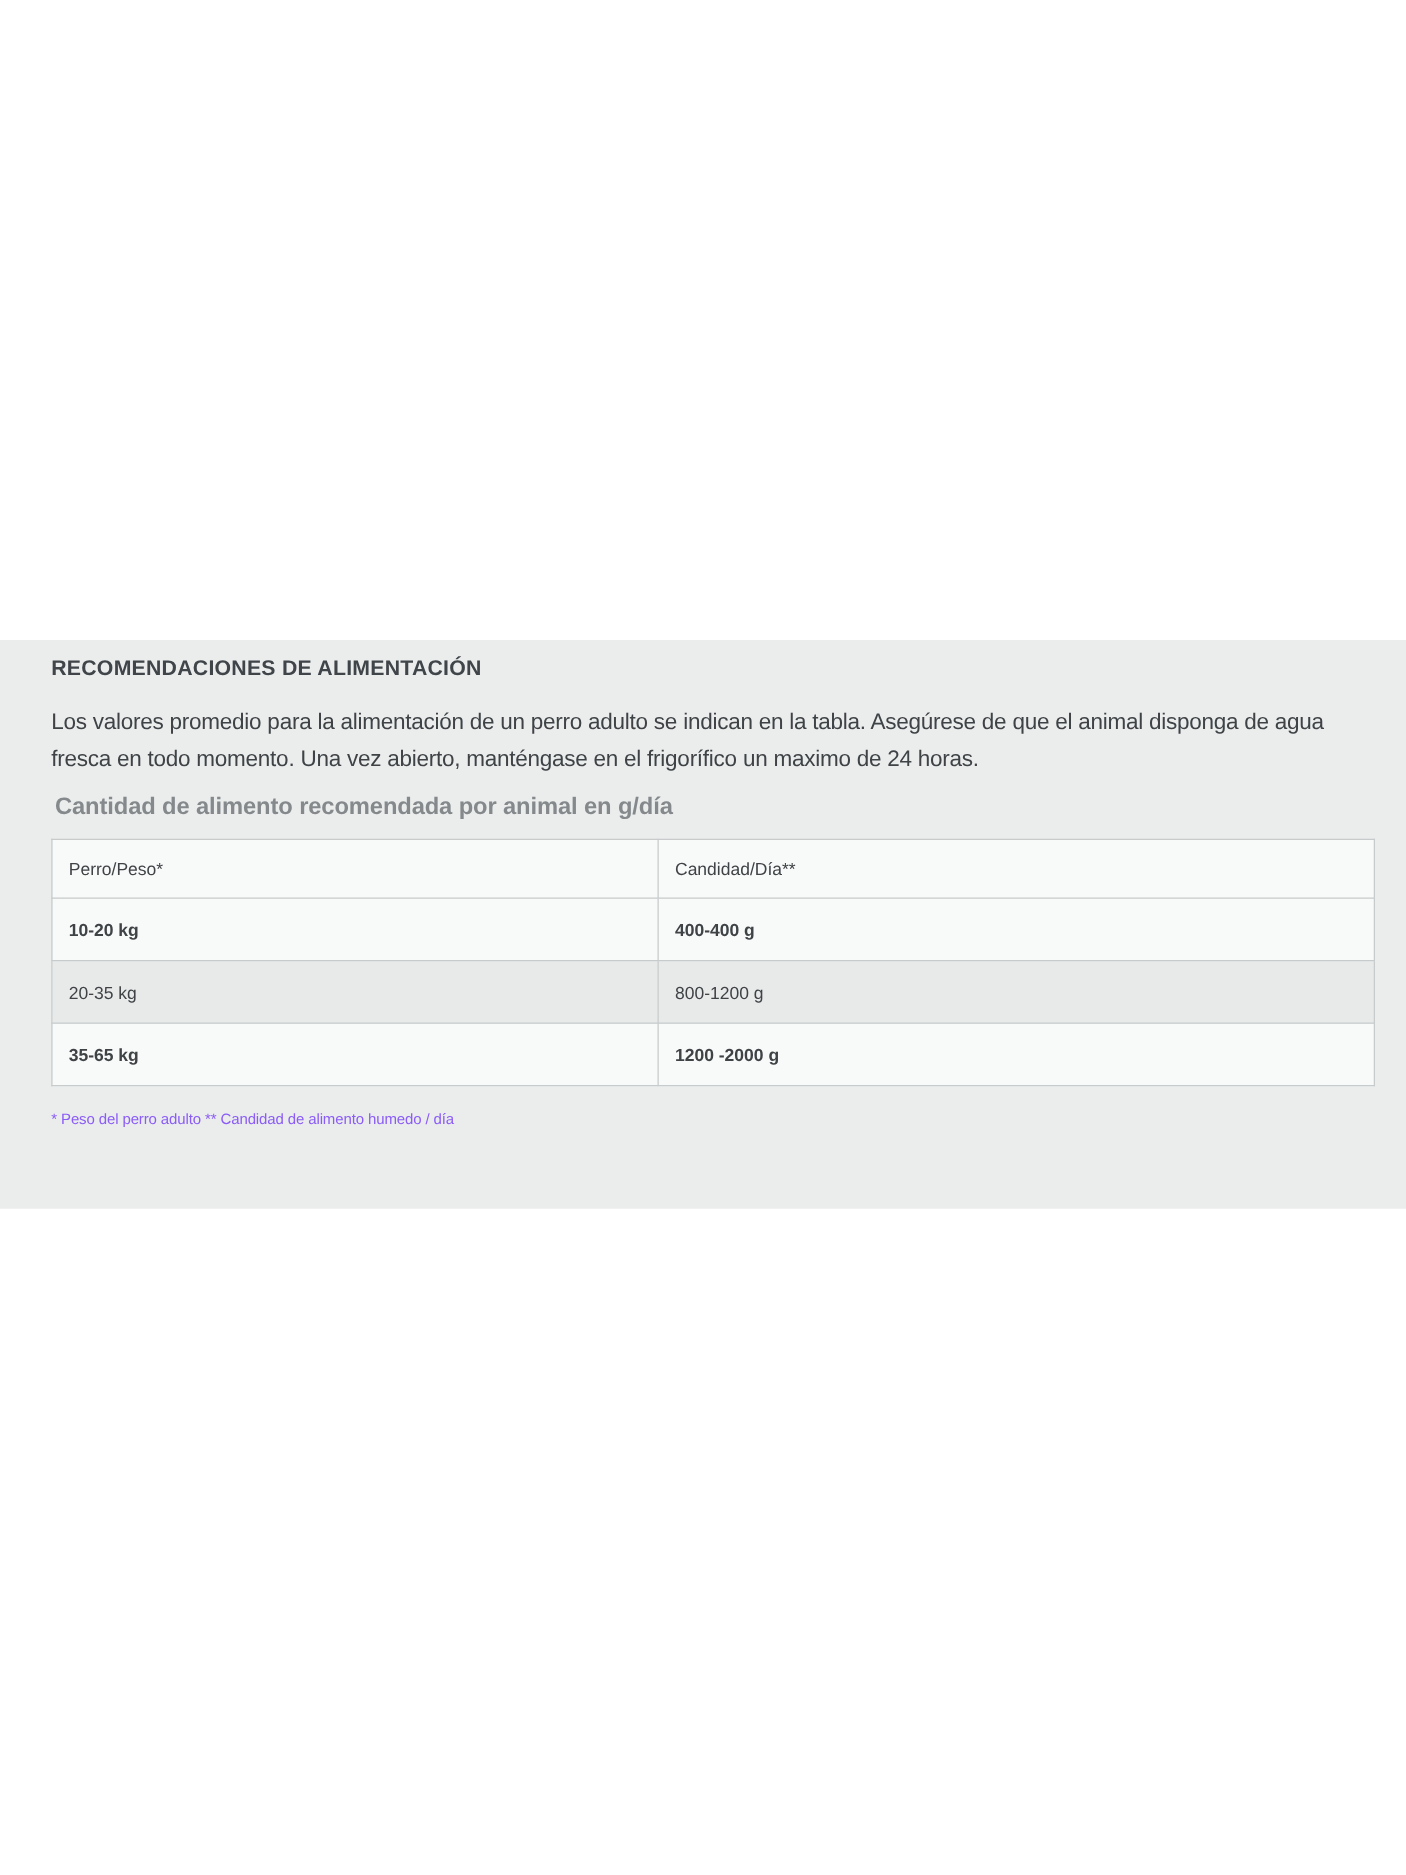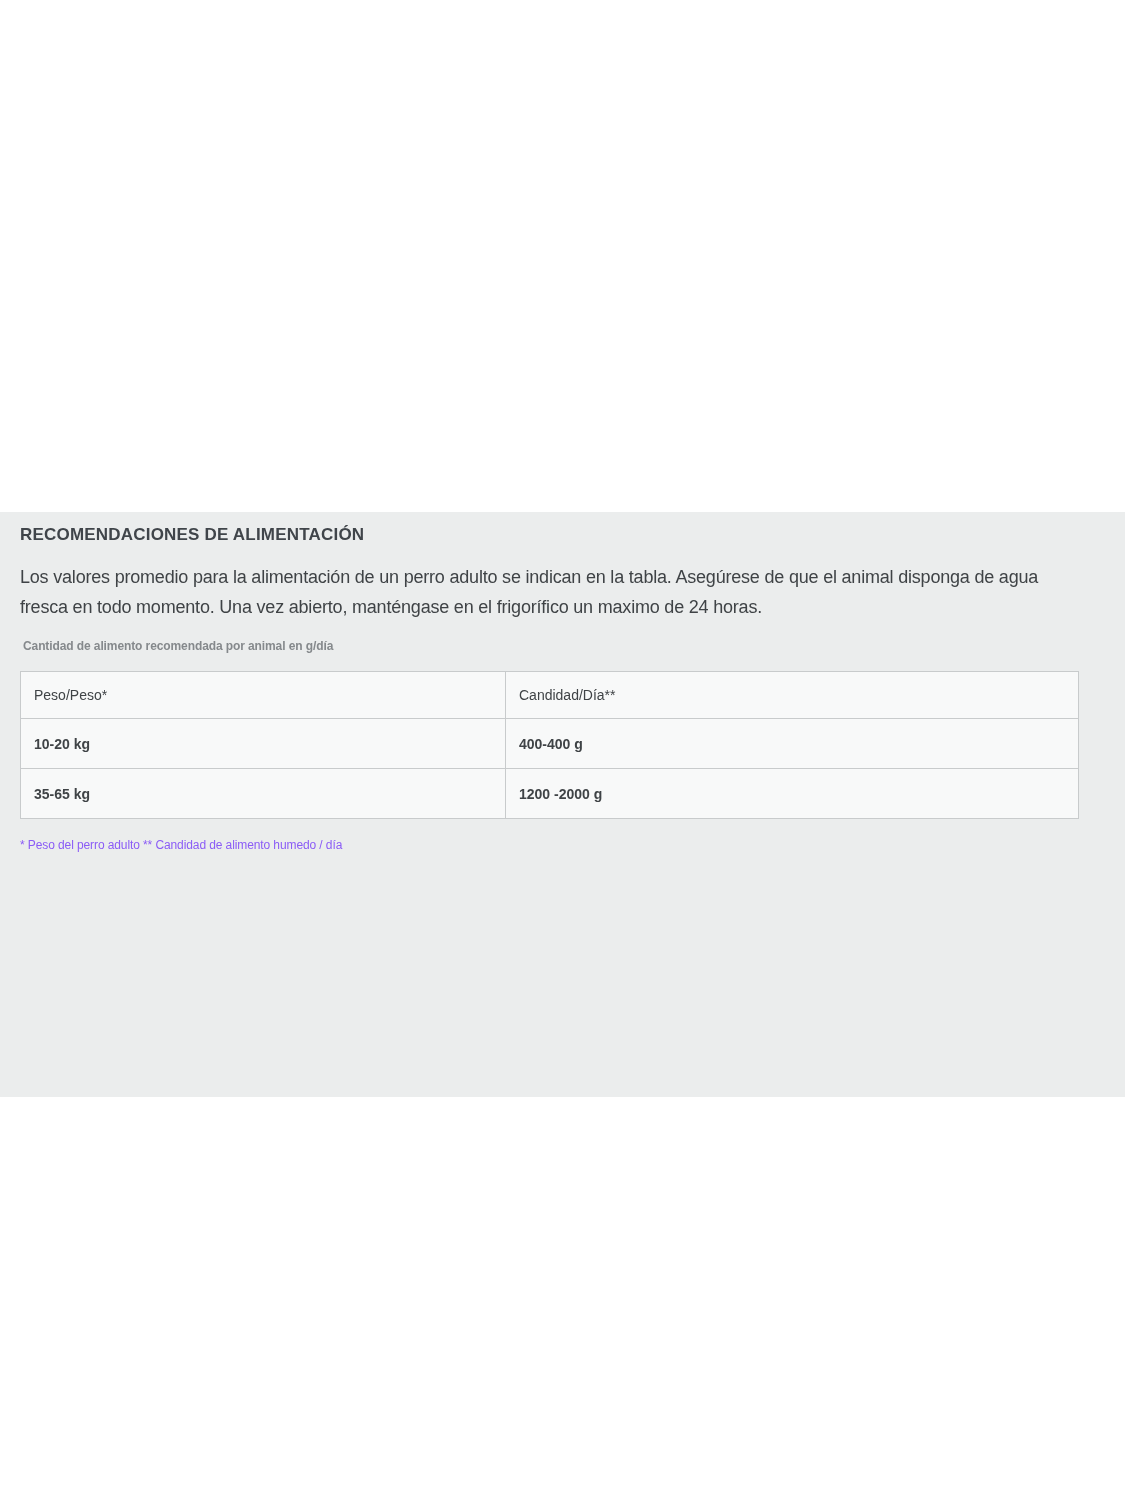--- a/index.html
+++ b/index.html
@@ -13,43 +13,43 @@
     width: 1125px;
     height: 1500px;
     background: #ffffff;
     overflow: hidden;
   }
   .panel {
     position: absolute;
     top: 512px;
     left: 0;
     width: 1125px;
-    height: 585px;
+    height: 455px;
     background: #ebeded;
-    padding: 13px 33px 0 20px;
+    padding: 13px 33px 0 41px;
     overflow: hidden;
   }
   .title {
     font-size: 17px;
     font-weight: 700;
     letter-spacing: 0.2px;
     color: #40454a;
     line-height: 20px;
   }
   .intro {
     margin-top: 17px;
     width: 1060px;
     font-size: 18px;
     letter-spacing: -0.2px;
     line-height: 30px;
     color: #3f4346;
   }
   .caption {
     margin: 14px 0 0 3px;
-    font-size: 12px;
+    font-size: 19px;
     font-weight: 700;
     letter-spacing: -0.1px;
     color: #85898c;
     line-height: 20px;
   }
   table.feeding-table {
     margin-top: 15px;
     width: 1059px;
     border-collapse: collapse;
     table-layout: fixed;
@@ -89,28 +89,32 @@
 
     <h3 class="caption">Cantidad de alimento recomendada por animal en g/día</h3>
 
     <table class="feeding-table">
       <colgroup>
           <col class="col1">
           <col class="col2">
         </colgroup>
       <thead>
         <tr>
-          <th>Peso/Peso*</th>
+          <th>Perro/Peso*</th>
           <th>Candidad/Día**</th>
         </tr>
       </thead>
       <tbody>
         <tr class="row-light">
           <td>10-20 kg</td>
           <td>400-400 g</td>
+        </tr>
+        <tr class="row-dark">
+          <td>20-35 kg</td>
+          <td>800-1200 g</td>
         </tr>
         <tr class="row-light">
           <td>35-65 kg</td>
           <td>1200 -2000 g</td>
         </tr>
       </tbody>
     </table>
 
     <p class="footnote">* Peso del perro adulto ** Candidad de alimento humedo / día</p>
 

